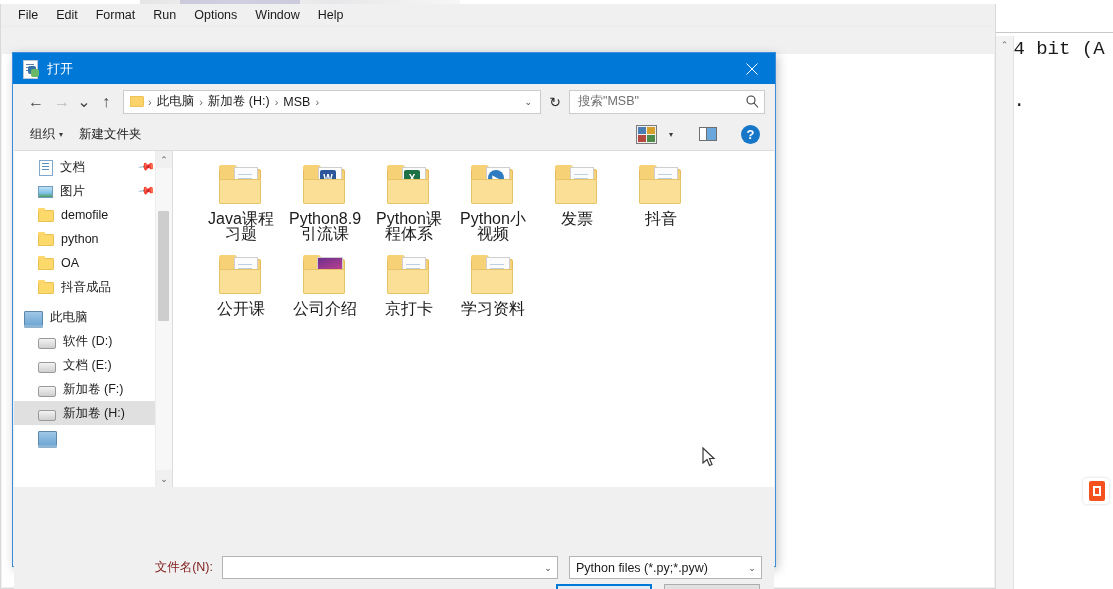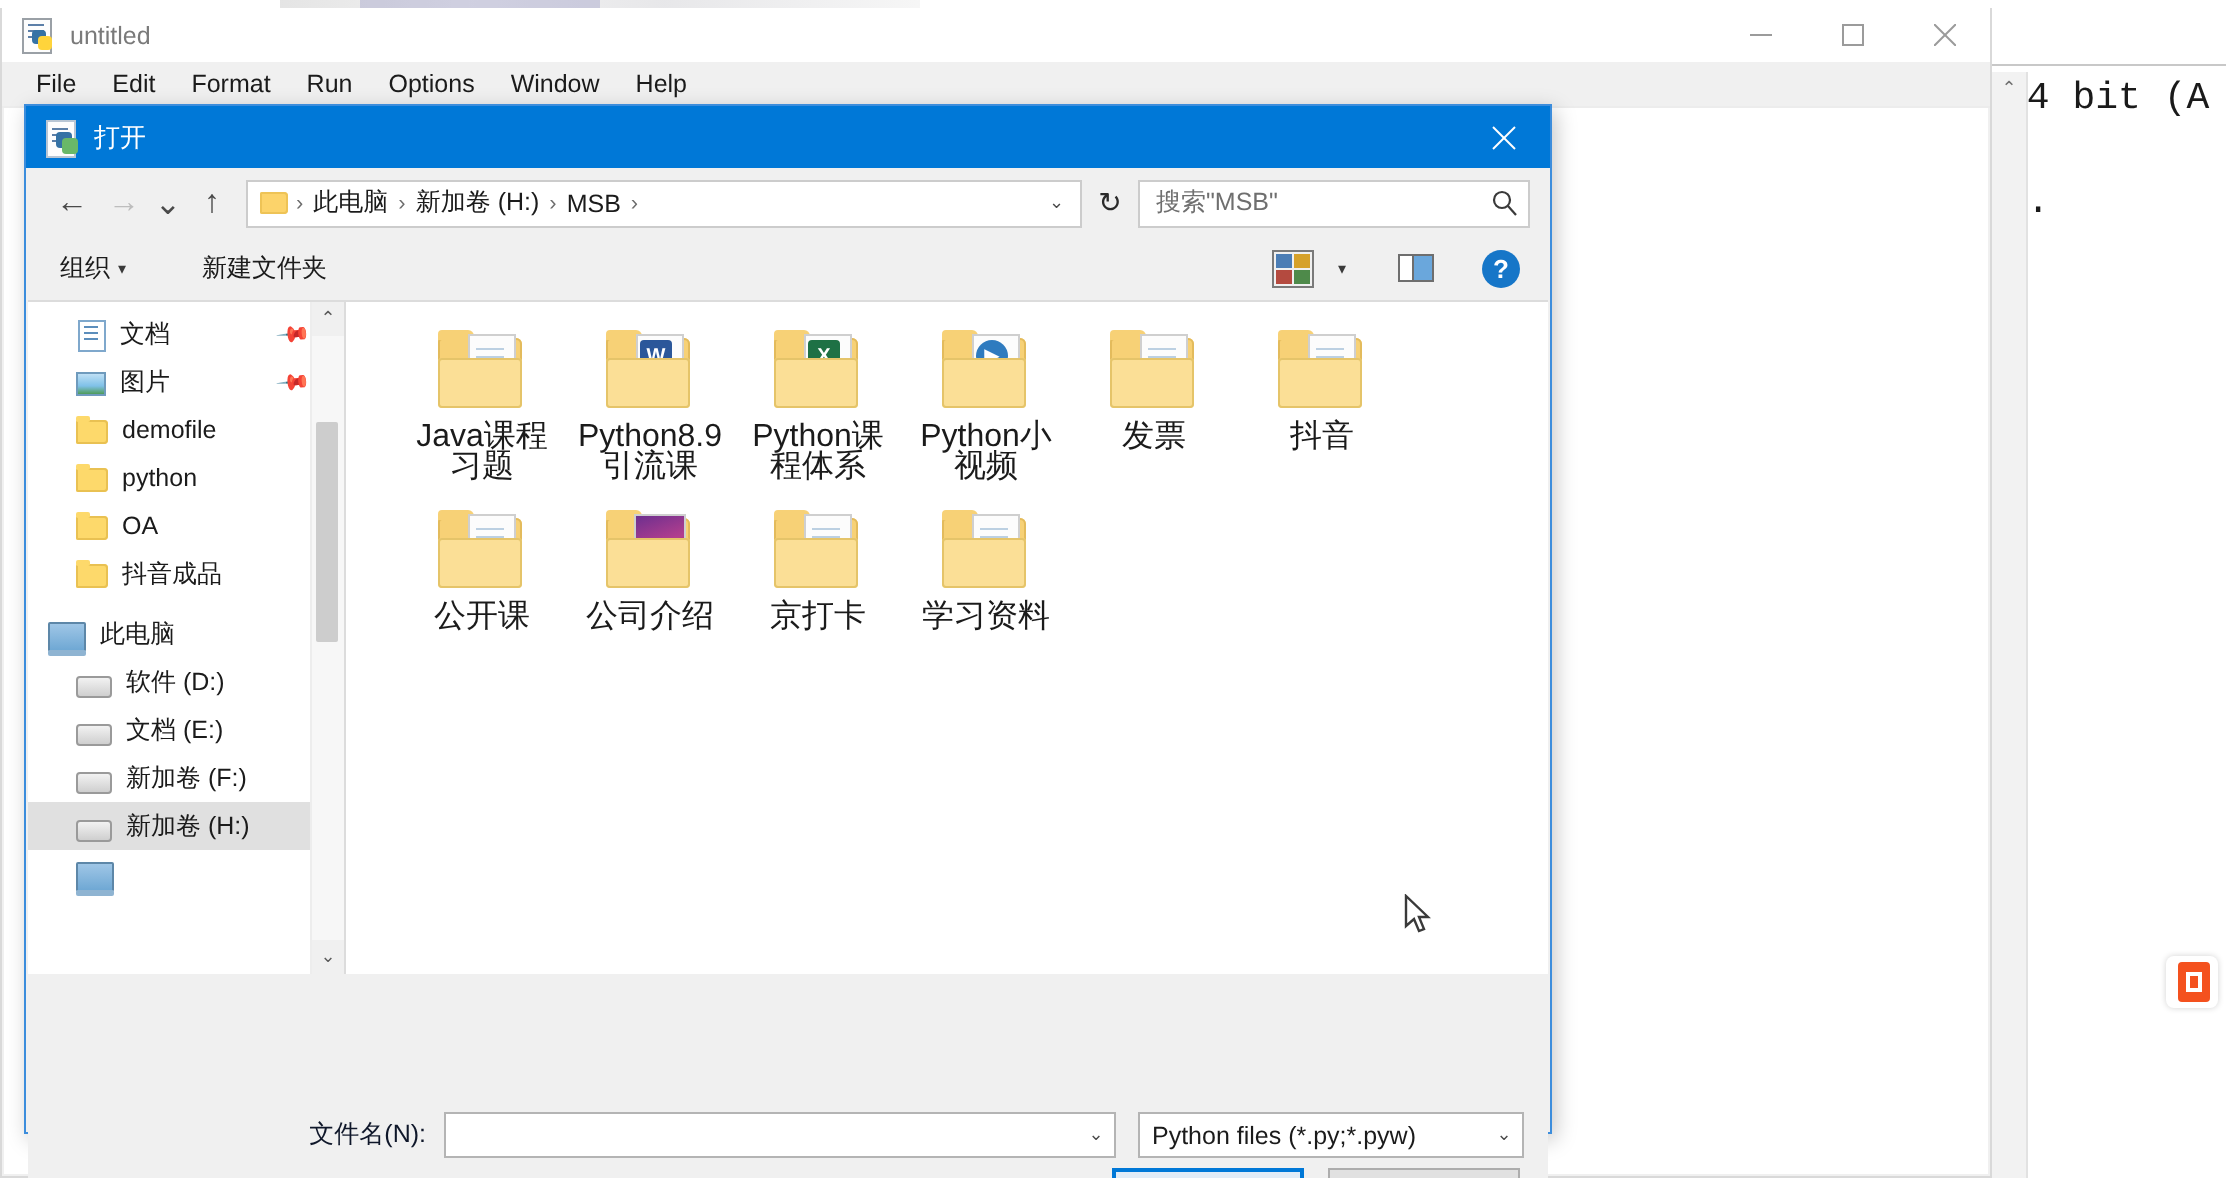--- a/index.html
+++ b/index.html
@@ -144,21 +144,21 @@
   .badge.excel{background:#1e7145;}
   .badge.video{background:#2f7bbf;border-radius:50%;}
   .thumb{position:absolute;left:18px;top:2px;width:26px;height:34px;border:1px solid #cfcfcf;box-sizing:border-box;}
   .thumb.purple{background:linear-gradient(160deg,#6d2f8f 0%,#b43f8e 45%,#2b1242 100%);}
   .fname{font-size:16px;color:#1b1b1b;text-align:center;line-height:15px;margin-top:3px;
     width:78px;word-break:break-all;padding:0 1px;}
   #cursor{position:absolute;left:529px;top:296px;width:14px;height:21px;pointer-events:none;}
   
   #dlg-footer{position:absolute;left:1px;right:1px;top:494px;height:70px;background:#f0f0f0;}
   .fname-row{display:flex;align-items:center;position:absolute;left:0;top:9px;width:100%;}
-  .fname-label{font-size:12.5px;color:#0f172a;width:208px;text-align:right;padding-right:9px;box-sizing:border-box;}
+  .fname-label{font-size:12.5px;color:#7f1d1d;width:208px;text-align:right;padding-right:9px;box-sizing:border-box;}
   .combo{height:23px;background:#ffffff;border:1px solid #b4b4b4;display:flex;align-items:center;box-sizing:border-box;}
   #fname-combo{width:336px;}
   .combo-val{flex:1;font-size:12.5px;color:#1b1b1b;padding-left:6px;white-space:nowrap;overflow:hidden;}
   .combo-caret{width:18px;display:flex;align-items:center;justify-content:center;font-size:9px;color:#4a4a4a;}
   #type-combo{width:193px;margin-left:11px;}
   .btn-row{position:absolute;right:14px;top:37px;display:flex;gap:12px;}
   .btn{width:96px;height:25px;font-size:12.5px;color:#1b1b1b;background:#e1e1e1;border:1px solid #adadad;
     display:flex;align-items:center;justify-content:center;box-sizing:border-box;}
   .btn.default{background:#e1ecf7;border:2px solid #0078d7;}
 </style>
@@ -177,47 +177,20 @@
       <div class="shell-scroll-arrow">⌃</div>
     </div>
   </div>
   <div class="shell-icon">
       <i></i>
     </div>
 </div>
 
 <div id="idle">
 
-  <div id="idle-title">
-    <span class="idle-icon">
-      <span class="pg"></span>
-        <span class="py1"></span>
-        <span class="py2"></span>
-    </span>
-    <span class="idle-title-text">untitled</span>
-
-    <div class="win-btns">
-      <div class="win-btn">
-        <svg width="11" height="11" viewBox="0 0 11 11">
-            <line x1="0" y1="5.5" x2="11" y2="5.5" stroke="currentColor" stroke-width="1"></line>
-          </svg>
-      </div>
-      <div class="win-btn">
-        <svg width="11" height="11" viewBox="0 0 11 11">
-            <rect x="0.5" y="0.5" width="10" height="10" fill="none" stroke="currentColor" stroke-width="1"></rect>
-          </svg>
-      </div>
-      <div class="win-btn">
-        <svg width="11" height="11" viewBox="0 0 11 11">
-            <line x1="0" y1="0" x2="11" y2="11" stroke="currentColor" stroke-width="1"></line>
-            <line x1="11" y1="0" x2="0" y2="11" stroke="currentColor" stroke-width="1"></line>
-          </svg>
-      </div>
-    </div>
-  </div>
 
   <div id="idle-menu">
     <div class="menu-item">File</div>
     <div class="menu-item">Edit</div>
     <div class="menu-item">Format</div>
     <div class="menu-item">Run</div>
     <div class="menu-item">Options</div>
     <div class="menu-item">Window</div>
     <div class="menu-item">Help</div>
   </div>
@@ -271,21 +244,21 @@
           </svg>
       </span>
     </div>
   </div>
 
   <div id="toolbar">
     <div class="tb-btn">
       <span>组织</span>
       <span class="tb-caret">▾</span>
     </div>
-    <div class="tb-btn" style="margin-left:24px;align-items:flex-end;">
+    <div class="tb-btn" style="margin-left:2px;align-items:flex-end;">
       <span>新建文件夹</span>
     </div>
 
     <div class="tb-right">
       <div class="tb-icon-btn">
         <span class="icn-view">
             <i></i>
             <i></i>
             <i></i>
             <i></i>

